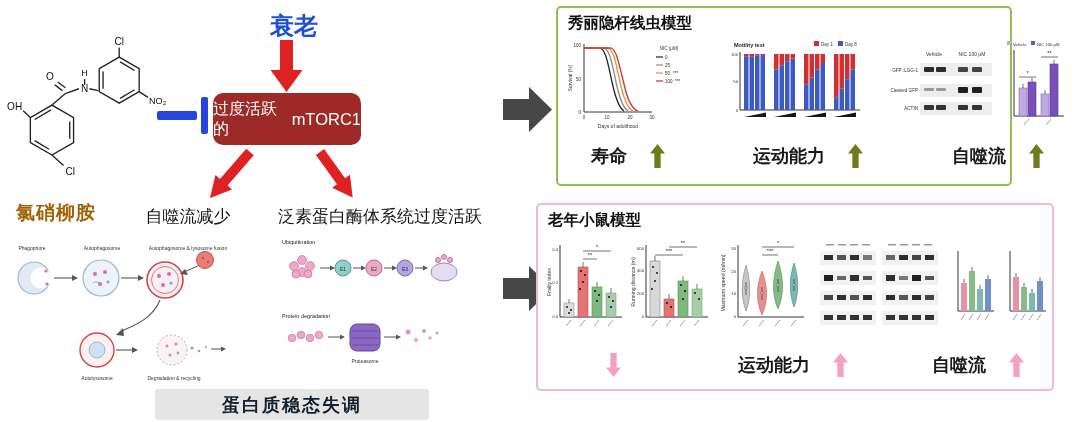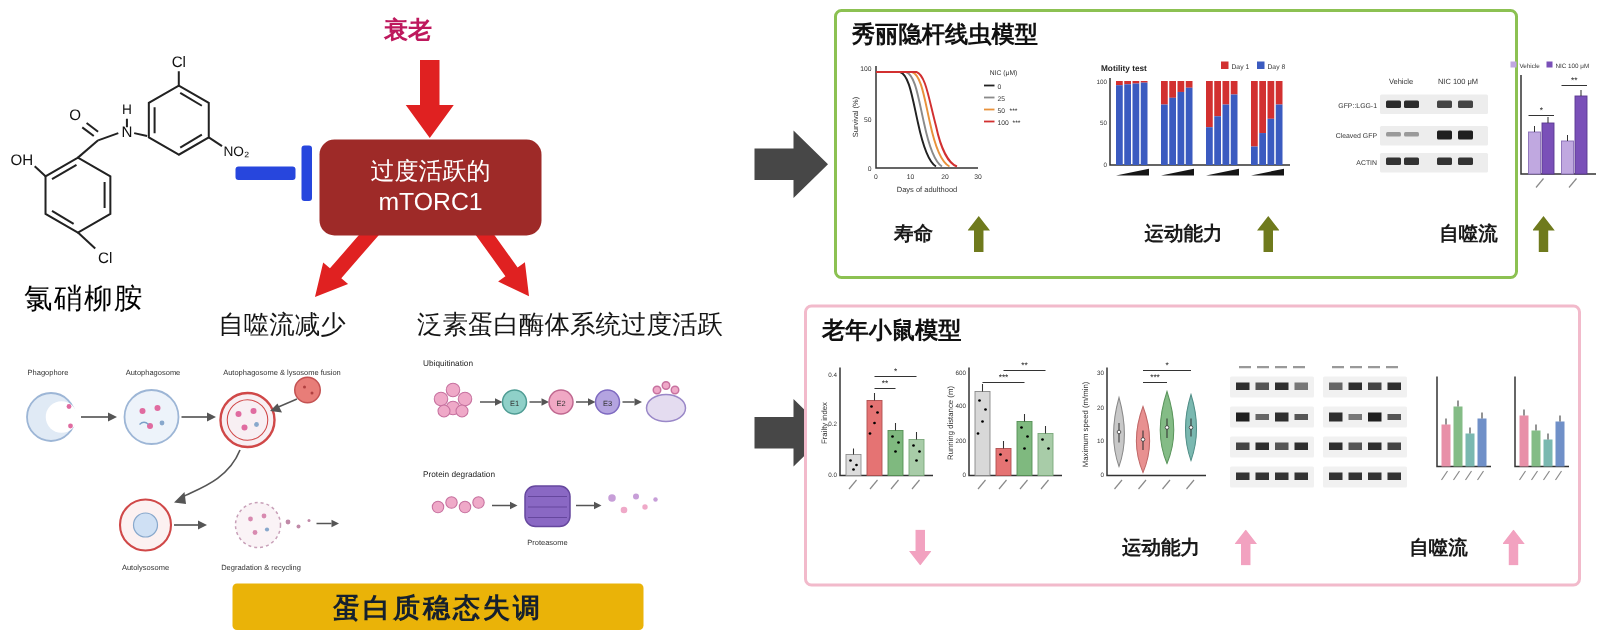--- a/index.html
+++ b/index.html
@@ -14,38 +14,38 @@
   .t5{font-size:5px;fill:#333}
   .t52{font-size:5.2px;fill:#333}
   .t55{font-size:5.5px;fill:#222}
   .mid{text-anchor:middle}
   .end{text-anchor:end}
   .ax{fill:none;stroke:#333;stroke-width:1}
   .cv{fill:none;stroke-width:1.3}
   .sig{font-size:5.5px;fill:#222;text-anchor:middle}
   .err{stroke:#333;stroke-width:.7}
   .tick{stroke:#8a8a8a;stroke-width:.8}
-  .aging{left:256px;top:10px;width:62px;text-align:left;font-size:16px;font-weight:700;color:#be185d}
-  .mtorc1{left:213px;top:93px;width:148px;height:64px;background:#9E2A28;border-radius:10px;color:#fff;
-          display:flex;flex-direction:column;align-items:center;justify-content:center;line-height:1.25}
+  .aging{left:256px;top:10px;width:62px;text-align:right;font-size:24px;font-weight:700;color:#1d4ed8}
+  .mtorc1{left:213px;top:93px;width:148px;height:52px;background:#9E2A28;border-radius:10px;color:#fff;
+          display:flex;align-items:center;justify-content:flex-start;line-height:1.25}
   .mtorc1 .l1{font-size:16px;font-weight:500}
   .mtorc1 .l2{font-size:16.5px;font-weight:400}
   .mol{left:2px;top:34px;width:171px;height:146px}
-  .compound{left:16px;top:186px;width:150px;font-size:19px;font-weight:400;color:#000000;letter-spacing:1px}
+  .compound{left:16px;top:200px;width:150px;font-size:19px;font-weight:700;color:#a16207;letter-spacing:1px}
   .branch{font-size:17px;font-weight:500;color:#151515;text-align:center}
   .branch-a{left:132px;top:205px;width:112px}
   .branch-u{left:275px;top:205px;width:210px}
-  .proteo{left:155px;top:389px;width:274px;height:31px;background:#eab308;border-radius:3px;color:#15202e;
+  .proteo{left:155px;top:389px;width:274px;height:31px;background:#e5e5e5;border-radius:3px;color:#15202e;
           font-size:18px;font-weight:700;display:flex;align-items:center;justify-content:center;letter-spacing:2px}
   .panel{position:absolute;background:#fff;border-radius:5px}
   .panel.worm{left:556px;top:6px;width:456px;height:180px;border:2px solid #8CC152}
   .panel.mouse{left:536px;top:203px;width:518px;height:188px;border:2px solid #F2BACB}
   .panel-title{position:absolute;left:10px;top:5px;font-size:15.5px;font-weight:700;color:#111}
   .outcome{position:absolute;display:flex;align-items:center;justify-content:center;gap:23px;
-           font-size:13px;font-weight:700;color:#1a1a1a}
+           font-size:18px;font-weight:700;color:#1a1a1a}
   .w-o1{left:20px;top:136px;width:100px}.w-o2{left:175px;top:136px;width:150px}.w-o3{left:385px;top:136px;width:110px}
   .m-o1{left:10px;top:148px;width:130px}.m-o2{left:180px;top:148px;width:150px}.m-o3{left:385px;top:148px;width:110px}
   .arr{display:inline-block;width:15px;height:24px;clip-path:polygon(50% 0,100% 40%,71% 40%,71% 100%,29% 100%,29% 40%,0 40%)}
   .arr.down{transform:rotate(180deg)}
   .arr.olive{background:#6F7A1D}
   .arr.pink{background:#F2A2C0}
 </style>
 </head>
 <body>
 

